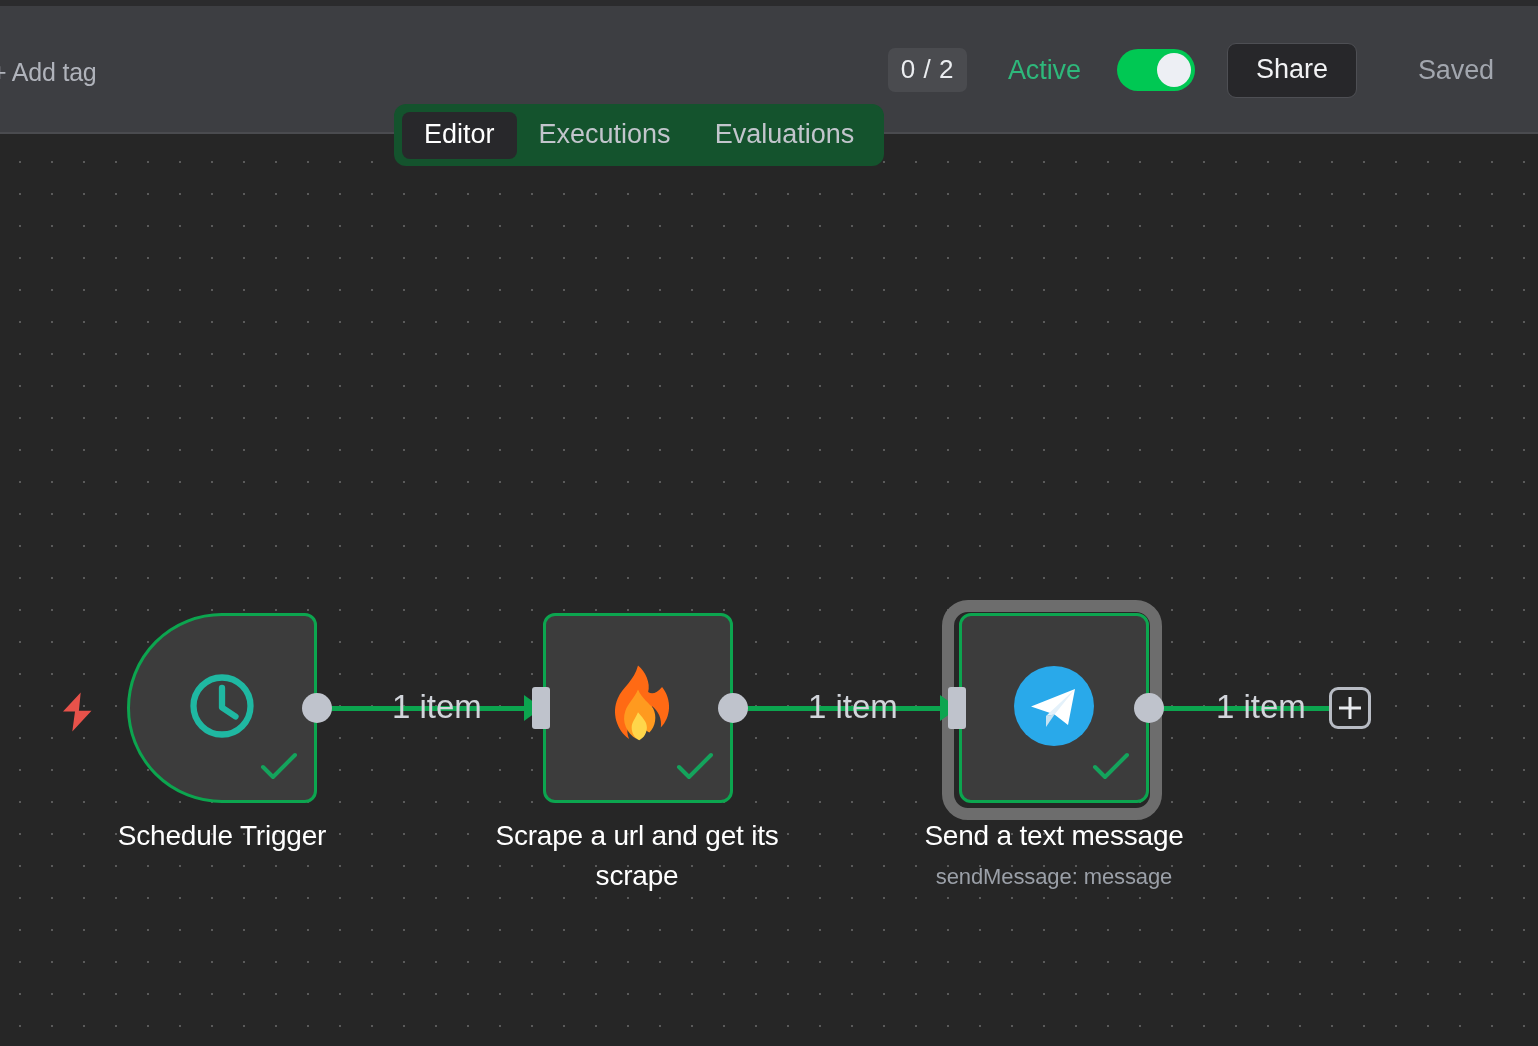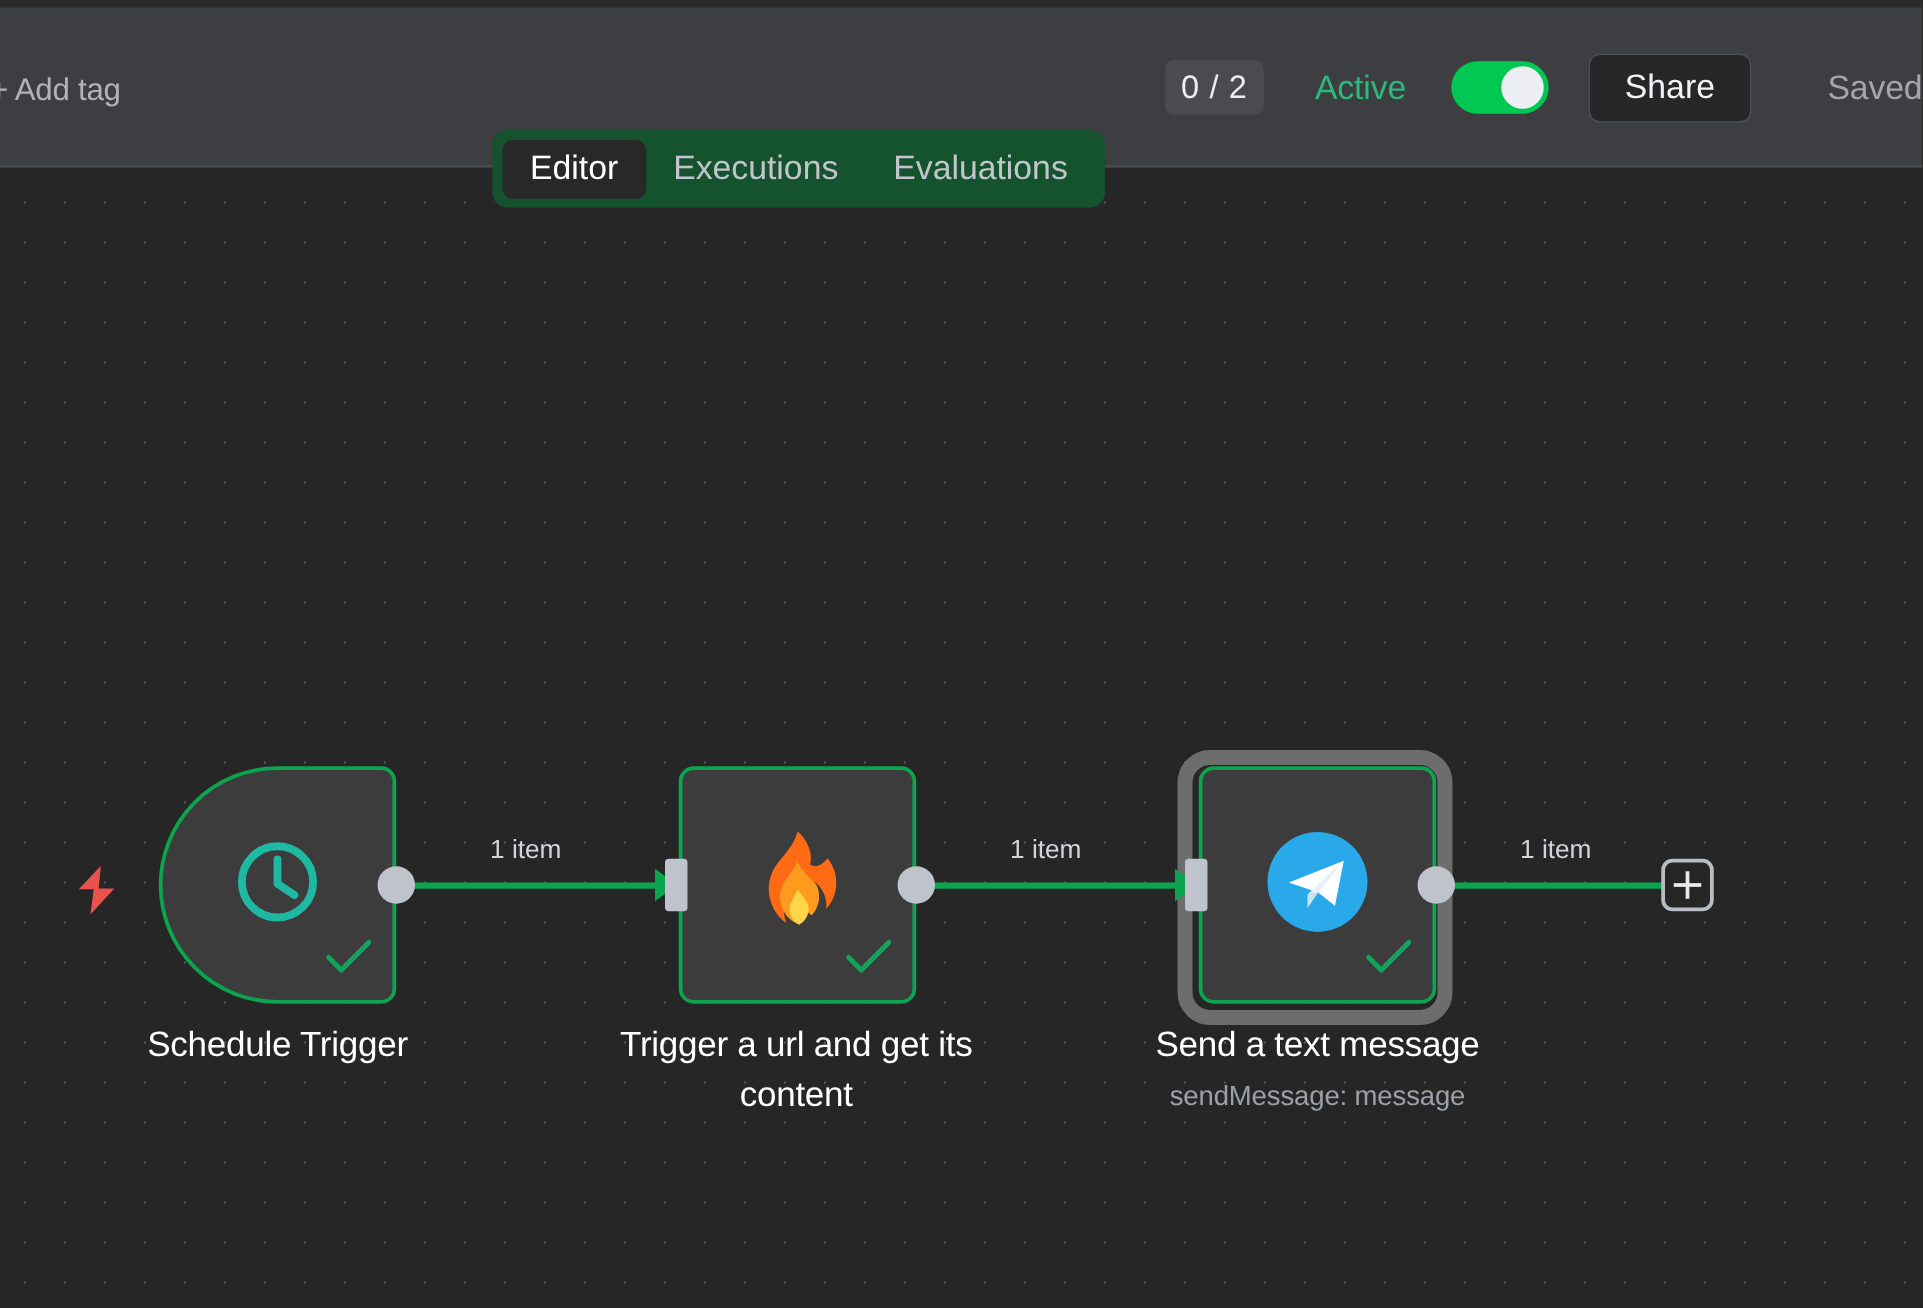--- a/index.html
+++ b/index.html
@@ -104,20 +104,21 @@
     padding: 12px 28px 14px 28px;
     line-height: 1;
     cursor: pointer;
     font-family: "Liberation Sans", sans-serif;
   }
 
   .saved-text {
     color: #a2a6ae;
     font-size: 27px;
     margin-left: 46px;
+    margin-right: 44px;
     letter-spacing: -0.1px;
   }
 
   
   .tabbar {
     position: absolute;
     left: 394px;
     top: 104px;
     height: 62px;
     background: #14532d;
@@ -212,24 +213,25 @@
 
   .wire {
     position: absolute;
     height: 5px;
     background: #0ca54f;
     z-index: 1;
   }
 
   .wire-label {
     position: absolute;
-    font-size: 21px;
+    font-size: 33px;
     color: #d2d5db;
     white-space: nowrap;
     z-index: 4;
+    margin-top: 20px;
   }
 
   
   .node-caption {
     position: absolute;
     text-align: center;
     z-index: 4;
   }
   .node-title {
     font-size: 28px;
@@ -356,21 +358,21 @@
       </div>
       <div class="node-check">
         <svg width="38" height="30" viewBox="0 0 38 30">
           <path d="M3 15 L13 25 L35 3" fill="none" stroke="#14a35c" stroke-width="4" stroke-linecap="round" stroke-linejoin="round"></path>
         </svg>
       </div>
     </div>
     <div class="out-port" style="left:718px; top:557px;"></div>
 
     <div class="node-caption" style="left:457px; top:680px; width:360px;">
-      <div class="node-title">Trigger a url and get its content</div>
+      <div class="node-title">Scrape a url and get its scrape</div>
     </div>
 
     <div class="wire" style="left:746px; top:570px; width:197px;"></div>
     <div class="in-arrow" style="left:940px; top:559px;"></div>
     <div class="in-port" style="left:948px; top:551px;"></div>
     <div class="wire-label" style="left:808px; top:532px;">1 item</div>
 
     <div class="selection-ring" style="left:942px; top:464px; width:220px; height:220px;"></div>
     <div class="node" style="left:959px; top:477px;">
       <div class="node-icon">

